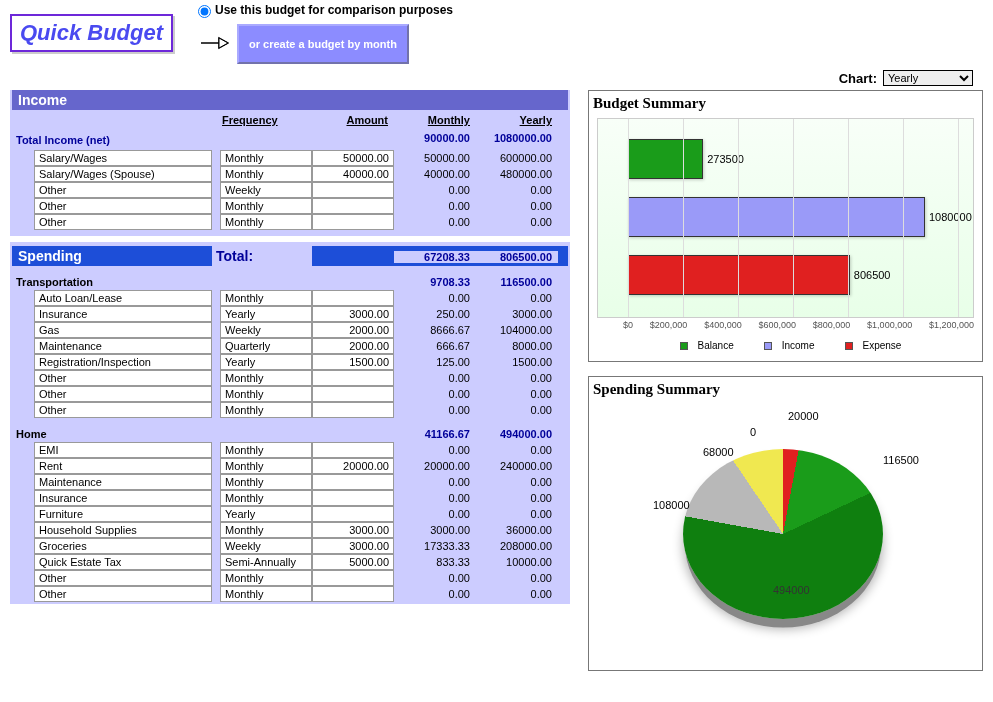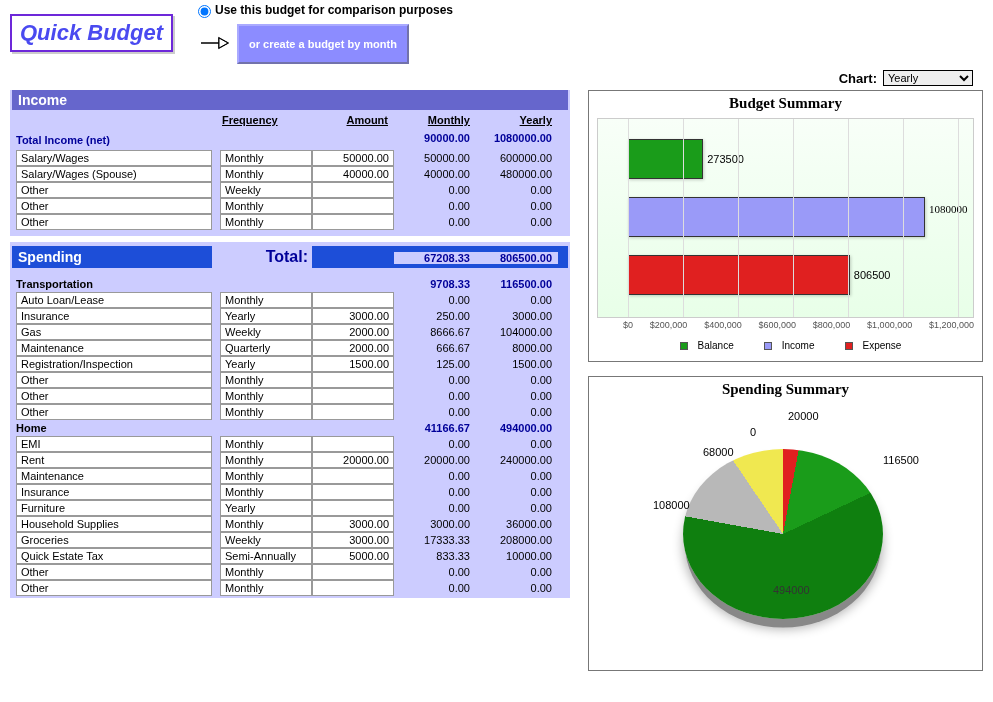--- a/index.html
+++ b/index.html
@@ -74,21 +74,21 @@
   .row {
     display: grid;
     grid-template-columns: 200px 100px 82px 82px 82px;
     align-items: center;
     font-size: 11px;
   }
   .row .label {
     background: #fff;
     border: 1px solid #999;
     padding: 1px 4px;
-    margin-left: 4px;
+    margin-left: 22px;
     height: 16px;
     font-size:11px;
   }
   .row .freq {
     background: #fff;
     border: 1px solid #999;
     margin-left: 8px;
     padding: 1px 4px;
     height: 16px;
   }
@@ -110,30 +110,30 @@
     padding: 2px 0;
   }
   .tot-row > div:nth-child(n+3){text-align:right; padding-right:6px;}
   .spend-total-row {
     display:grid;
     grid-template-columns: 200px 100px 82px 82px 82px;
     background:#1d4ed8;
     align-items:baseline;
   }
   .spend-total-row .h1{color:#fff;font-weight:bold;font-size:14px;padding:2px 6px;}
-  .spend-total-row .h2{color:#000099;font-weight:bold;font-size:16px;text-align:right;}
+  .spend-total-row .h2{color:#000099;font-weight:bold;font-size:14px;}
   .spend-total-row .n{color:#000099;font-weight:bold;text-align:right;padding-right:6px;background:#ccccff;}
   .chart-box {
     border: 1px solid #777;
     background: #fff;
     margin-bottom: 14px;
     padding: 2px 4px 6px 4px;
   }
   .chart-title {
-    text-align: center; font-weight: bold; font-size: 15px; font-family: Georgia, serif;
+    font-weight: bold; font-size: 15px; font-family: Georgia, serif;
     margin: 2px 0 6px 0;
   }
   .bar-area {
     position: relative;
     border: 1px solid #ccc;
     background: linear-gradient(#f8fff8, #e8ffe8);
     height: 200px;
     margin: 0 4px;
   }
   .hbar { position: absolute; height: 40px; left: 30px; border: 1px solid #333; box-shadow: 1px 1px 3px rgba(0,0,0,.2);}
@@ -316,21 +316,21 @@
     <div class="monthly">0.00</div>
     <div class="yearly">0.00</div>
           </div>
           <div class="row">
             <div class="label">Other</div>
     <div class="freq">Monthly</div>
     <div class="amount"></div>
     <div class="monthly">0.00</div>
     <div class="yearly">0.00</div>
           </div>
-          <div class="tot-row" style="margin-top: 0;">
+          <div class="tot-row" style="margin-top: 8px;">
             <div style="color:#000;font-weight:bold;padding-left:4px;">Home</div>
             <div></div>
             <div></div>
   <div>41166.67</div>
   <div>494000.00</div>
           </div>
           <div class="row">
             <div class="label">EMI</div>
     <div class="freq">Monthly</div>
     <div class="amount"></div>
@@ -406,21 +406,21 @@
   </div>
 
   <div class="right">
     <div class="chart-box">
       <div class="chart-title">Budget Summary</div>
       <div class="bar-area" id="bar-area">
         <div class="grid-line" style="left:30px"></div>
       <div class="hbar" style="top: 20px; width: 75.2125px; background: rgb(26, 156, 26);"></div>
           <div class="hbar-label" style="left: 109.212px; top: 34px;">273500</div>
           <div class="hbar" style="top: 78px; width: 297px; background: rgb(154, 154, 248);"></div>
-          <div class="hbar-label" style="left: 331px; top: 84px; font-family: Liberation Serif, serif;">1080000</div>
+          <div class="hbar-label" style="left: 331px; top: 92px;">1080000</div>
           <div class="hbar" style="top: 136px; width: 221.787px; background: rgb(224, 32, 32);"></div>
           <div class="hbar-label" style="left: 255.787px; top: 150px;">806500</div>
           <div class="grid-line" style="left: 30px;"></div>
           <div class="grid-line" style="left: 85px;"></div>
           <div class="grid-line" style="left: 140px;"></div>
           <div class="grid-line" style="left: 195px;"></div>
           <div class="grid-line" style="left: 250px;"></div>
           <div class="grid-line" style="left: 305px;"></div>
           <div class="grid-line" style="left: 360px;"></div>
         </div>

